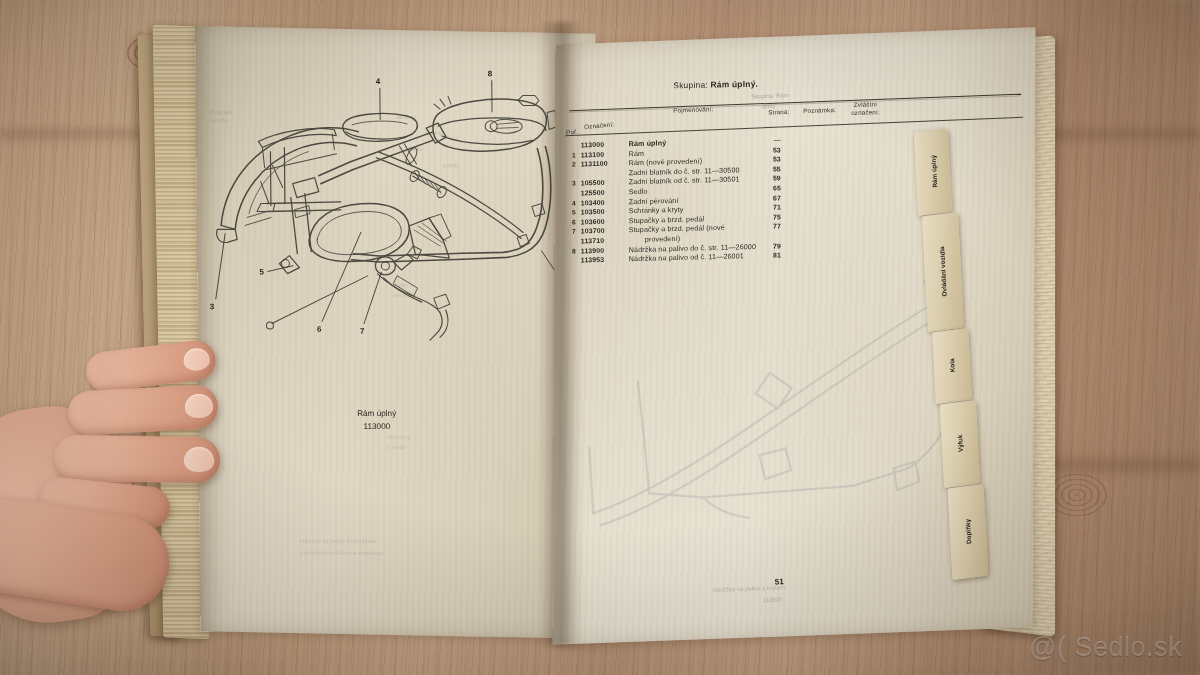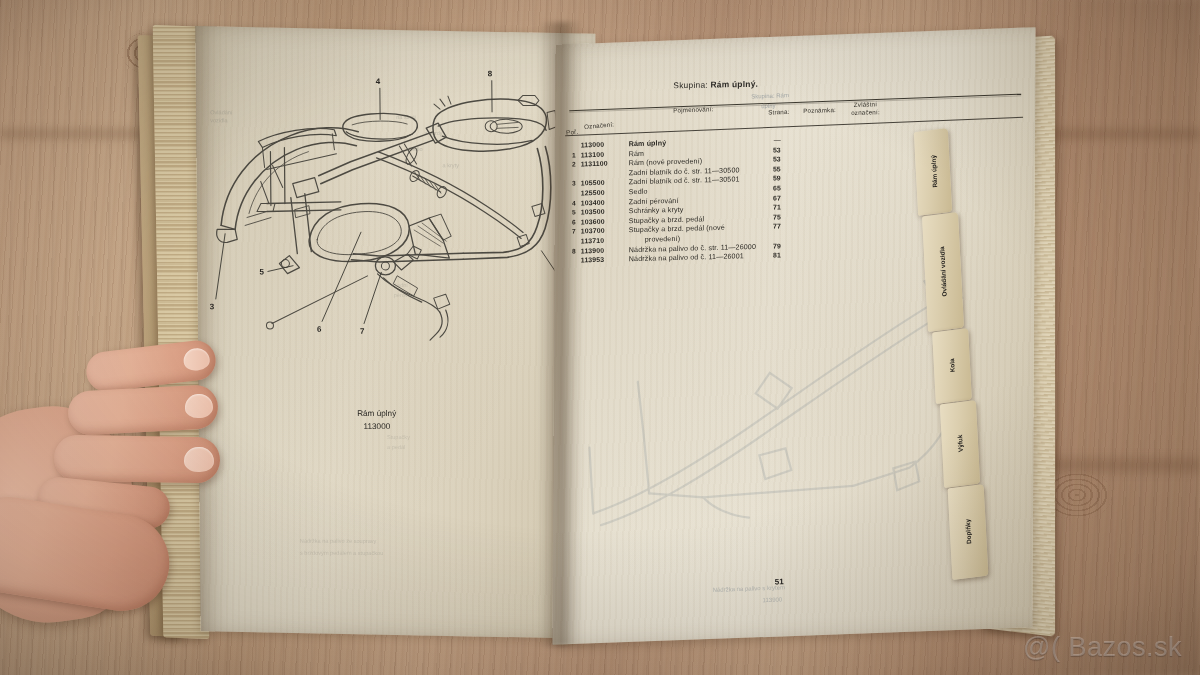--- a/index.html
+++ b/index.html
@@ -581,15 +581,15 @@
       <div class="nail" style="right:6px;top:10px;width:30px;height:25px;"></div>
     </div>
 
     <div class="finger" style="left:48px;top:152px;width:132px;height:42px;transform:rotate(6deg);"></div>
 
     <div class="finger" style="left:-30px;top:176px;width:210px;height:96px;border-radius:60px;transform:rotate(9deg);"></div>
   </div>
 
   <div class="vignette"></div>
 
-  <div class="watermark">@( Bazos.sk</div>
+  <div class="watermark">@( Sedlo.sk</div>
 
 </div>
 
 </body></html>

